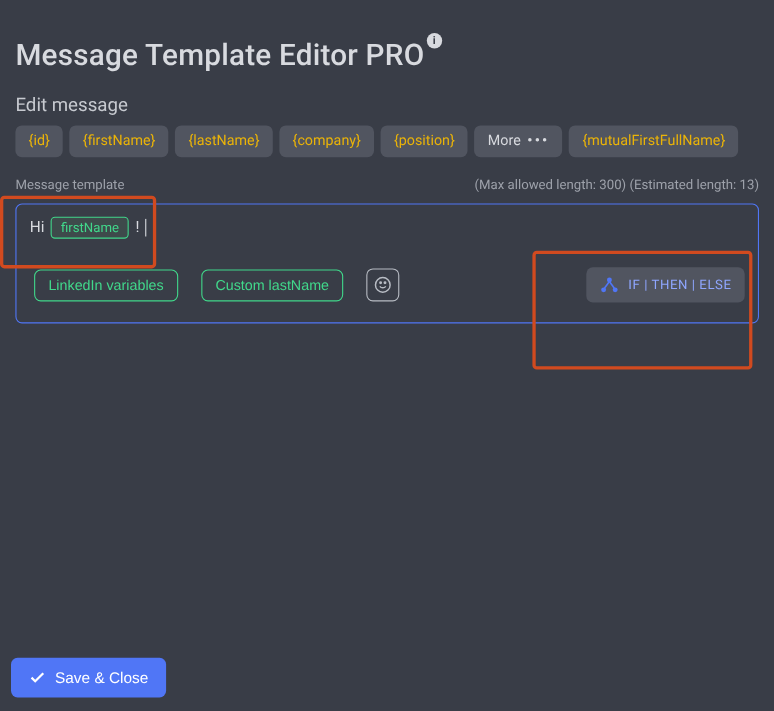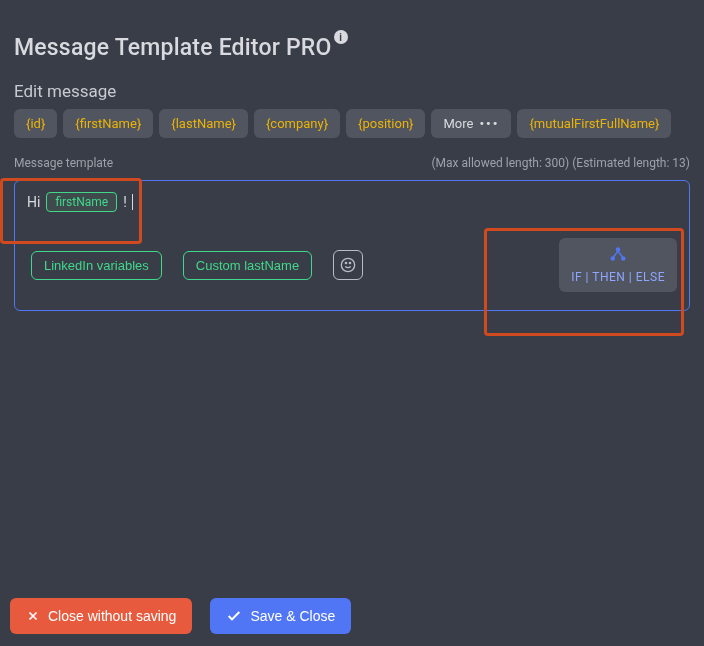--- a/index.html
+++ b/index.html
@@ -13,21 +13,21 @@
     position: relative;
   }
   .content { padding: 14px 14px 0 14px; }
   .title-row {
     display: flex;
     align-items: flex-start;
     margin-top: 20px;
     margin-bottom: 20px;
   }
   .title {
-    font-size: 23px;
+    font-size: 27px;
     font-weight: 500;
     color: #d8dadf;
     letter-spacing: 0.2px;
   }
   .info-icon {
     width: 14px; height: 14px;
     background: #d8dadf;
     border-radius: 50%;
     color: #393d47;
     font-size: 10px;
@@ -132,21 +132,20 @@
     font-size: 15px;
   }
   .ifelse {
     background: #515560;
     border-radius: 6px;
     padding: 8px 12px;
     display: flex;
     align-items: center;
     gap: 8px;
     cursor: pointer;
-    flex-direction: column;
   }
   .ifelse-icon svg { display:block; }
   .ifelse-label { color: #8fa6ff; font-size: 12px; letter-spacing: 0.5px; }
   .footer {
     position: absolute;
     bottom: 12px;
     left: 10px;
     display: flex;
     gap: 18px;
   }
@@ -235,25 +234,19 @@
         </div>
       </div>
     </div>
   </div>
 </div>
 
 <div class="hl" style="left:0px; top:178px; width:142px; height:66px;"></div>
 <div class="hl" style="left:484px; top:228px; width:200px; height:108px;"></div>
 
 <div class="footer">
-  <button class="btn danger">
-    <svg width="14" height="14" viewBox="0 0 24 24" stroke="#fff" stroke-width="3" fill="none">
-      <path d="M18 6L6 18M6 6l12 12"></path>
-    </svg>
-    <span>Close without saving</span>
-  </button>
   <button class="btn primary">
     <svg width="16" height="16" viewBox="0 0 24 24" stroke="#fff" stroke-width="3" fill="none">
       <path d="M20 6L9 17l-5-5"></path>
     </svg>
     <span>Save &amp; Close</span>
   </button>
 </div>
 
 </body></html>

